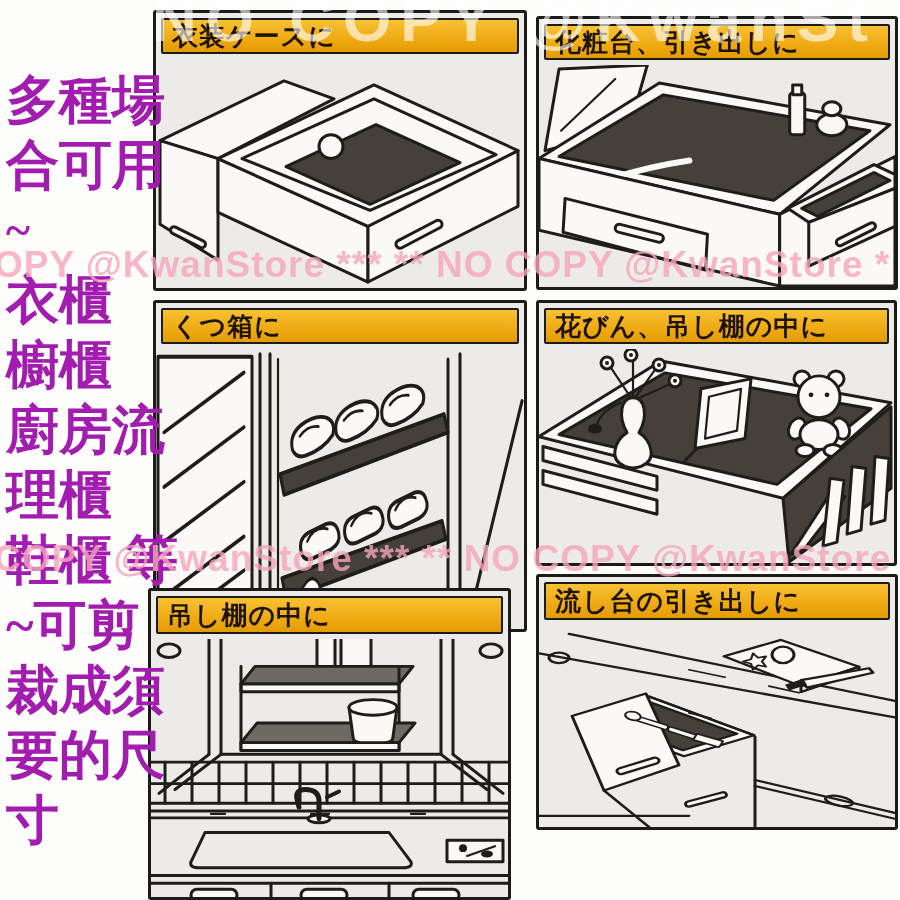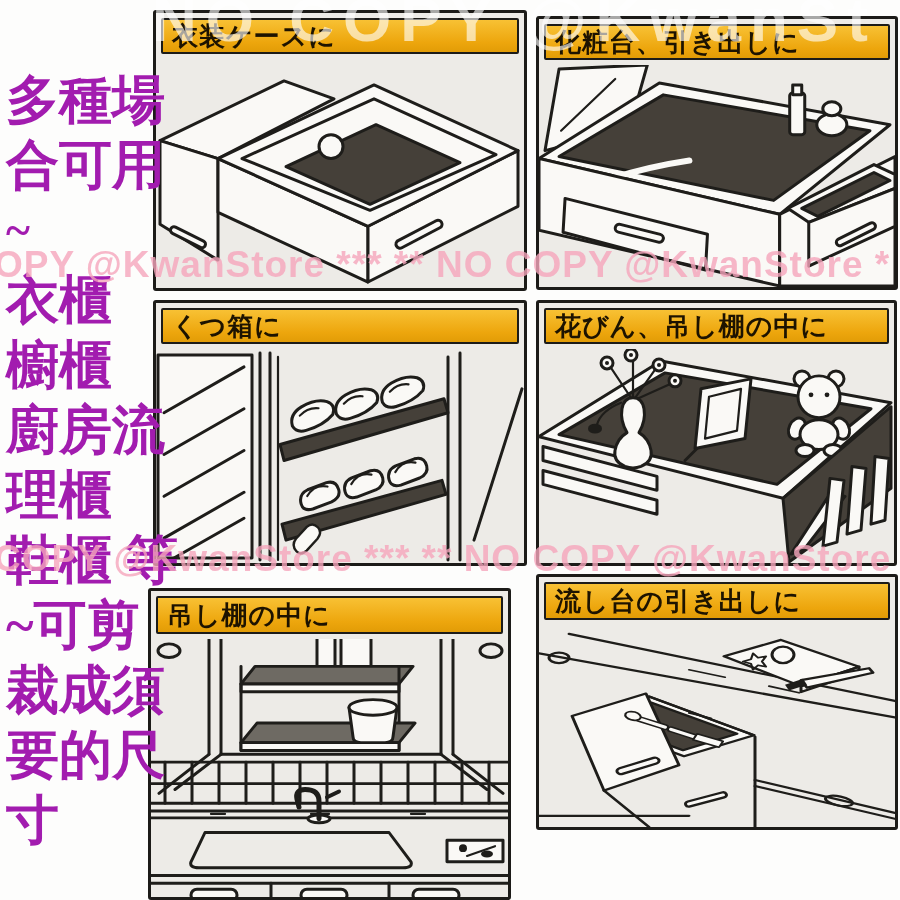--- a/index.html
+++ b/index.html
@@ -105,21 +105,21 @@
           <path class="w" d="M248,144 L334,100 L355,110 L355,124 L269,158 Z"></path>
           <path class="d" d="M262,144 L334,108 L350,116 L278,152 Z"></path>
           <path class="w" d="M269,158 L355,124 L355,162 L269,202 Z"></path>
           <path d="M300,178 L332,162" style="stroke-width:10"></path>
           <path d="M300,178 L332,162" style="stroke:#faf9f6;stroke-width:4"></path>
         </g>
       </svg>
     </div>
   </div>
 
-  <div class="panel" style="left:153px;top:300px;width:374px;height:266px;">
+  <div class="panel" style="left:153px;top:300px;width:374px;height:332px;">
     <div class="hdr">くつ箱に</div>
     <div class="bod" style="top:46px;">
       <svg viewBox="0 0 368 215" preserveAspectRatio="none">
         <g>
           <path class="w" d="M2,6 L96,6 L96,210 L2,210 Z"></path>
           <path d="M8,64 L88,18"></path>
             <path d="M8,106 L88,60"></path>
             <path d="M8,148 L88,102"></path>
           <path d="M8,190 L88,144"></path>
             <path d="M18,210 L88,170"></path>

